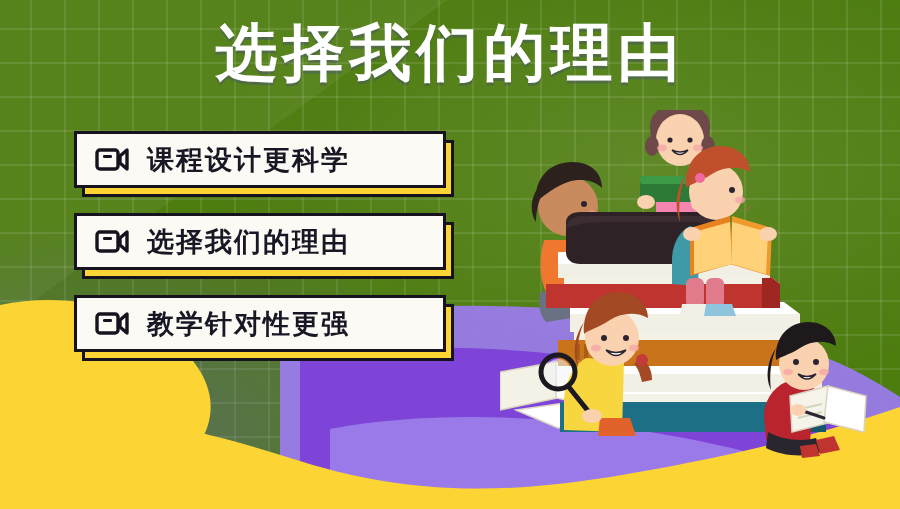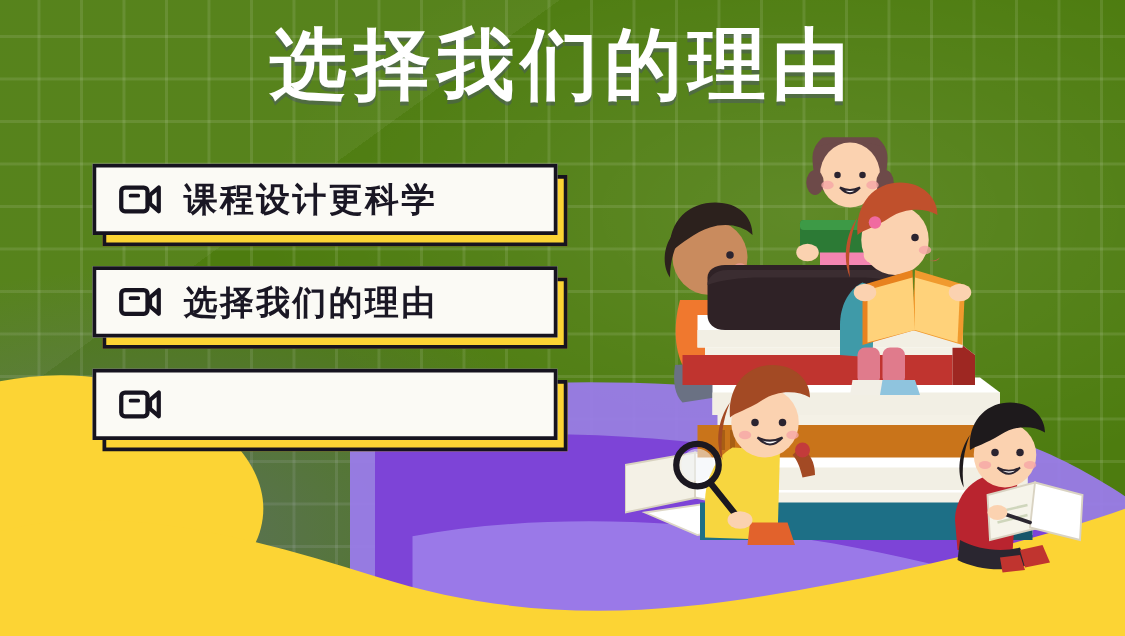--- a/index.html
+++ b/index.html
@@ -280,18 +280,19 @@
     </div>
 
     <div class="feature">
       <div class="feature-shadow"></div>
       <div class="feature-card">
         <svg class="cam-icon" viewBox="0 0 34 25">
           <rect x="2" y="3" width="21" height="19" rx="3" fill="none" stroke="#16131f" stroke-width="3.4"></rect>
           <rect x="8" y="8" width="9" height="3" rx="1.2" fill="#16131f"></rect>
           <path d="M25 9 L32 3 v19 l-7 -6 z" fill="none" stroke="#16131f" stroke-width="3.4" stroke-linejoin="round"></path>
         </svg>
+        <span class="feature-label">教学针对性更强</span>
       </div>
     </div>
 
 
   </div>
 </div>
 
 </body></html>

